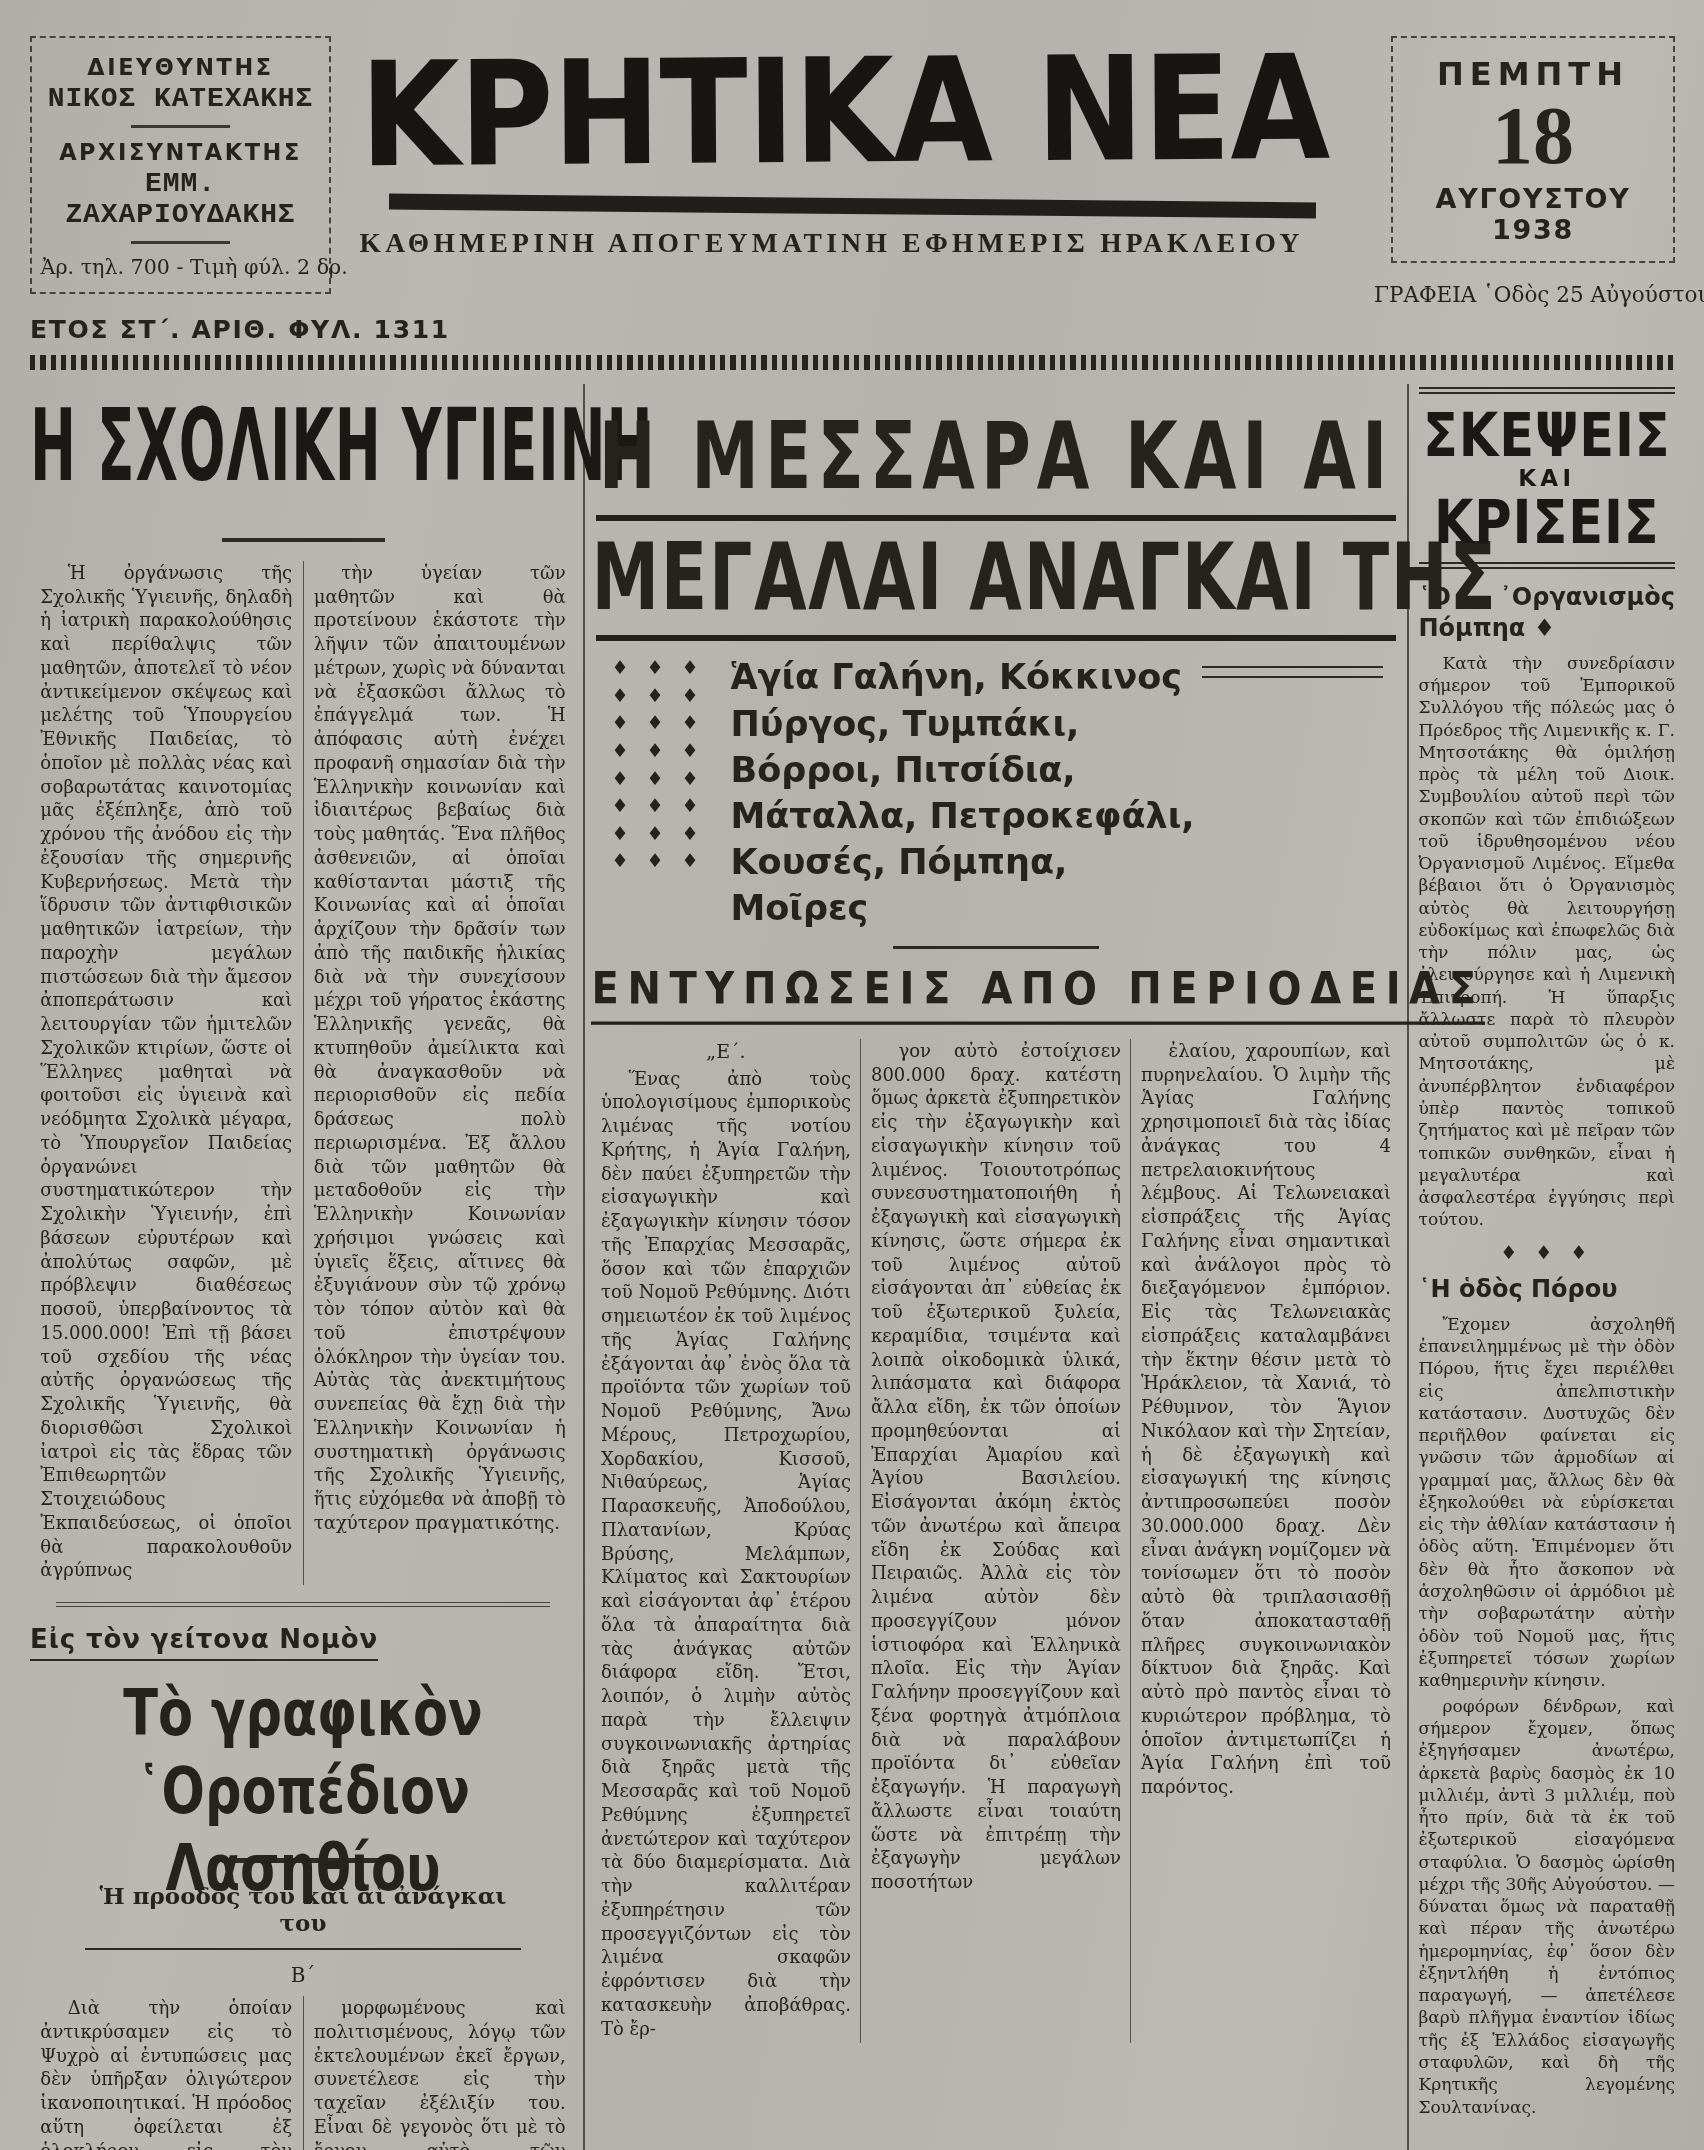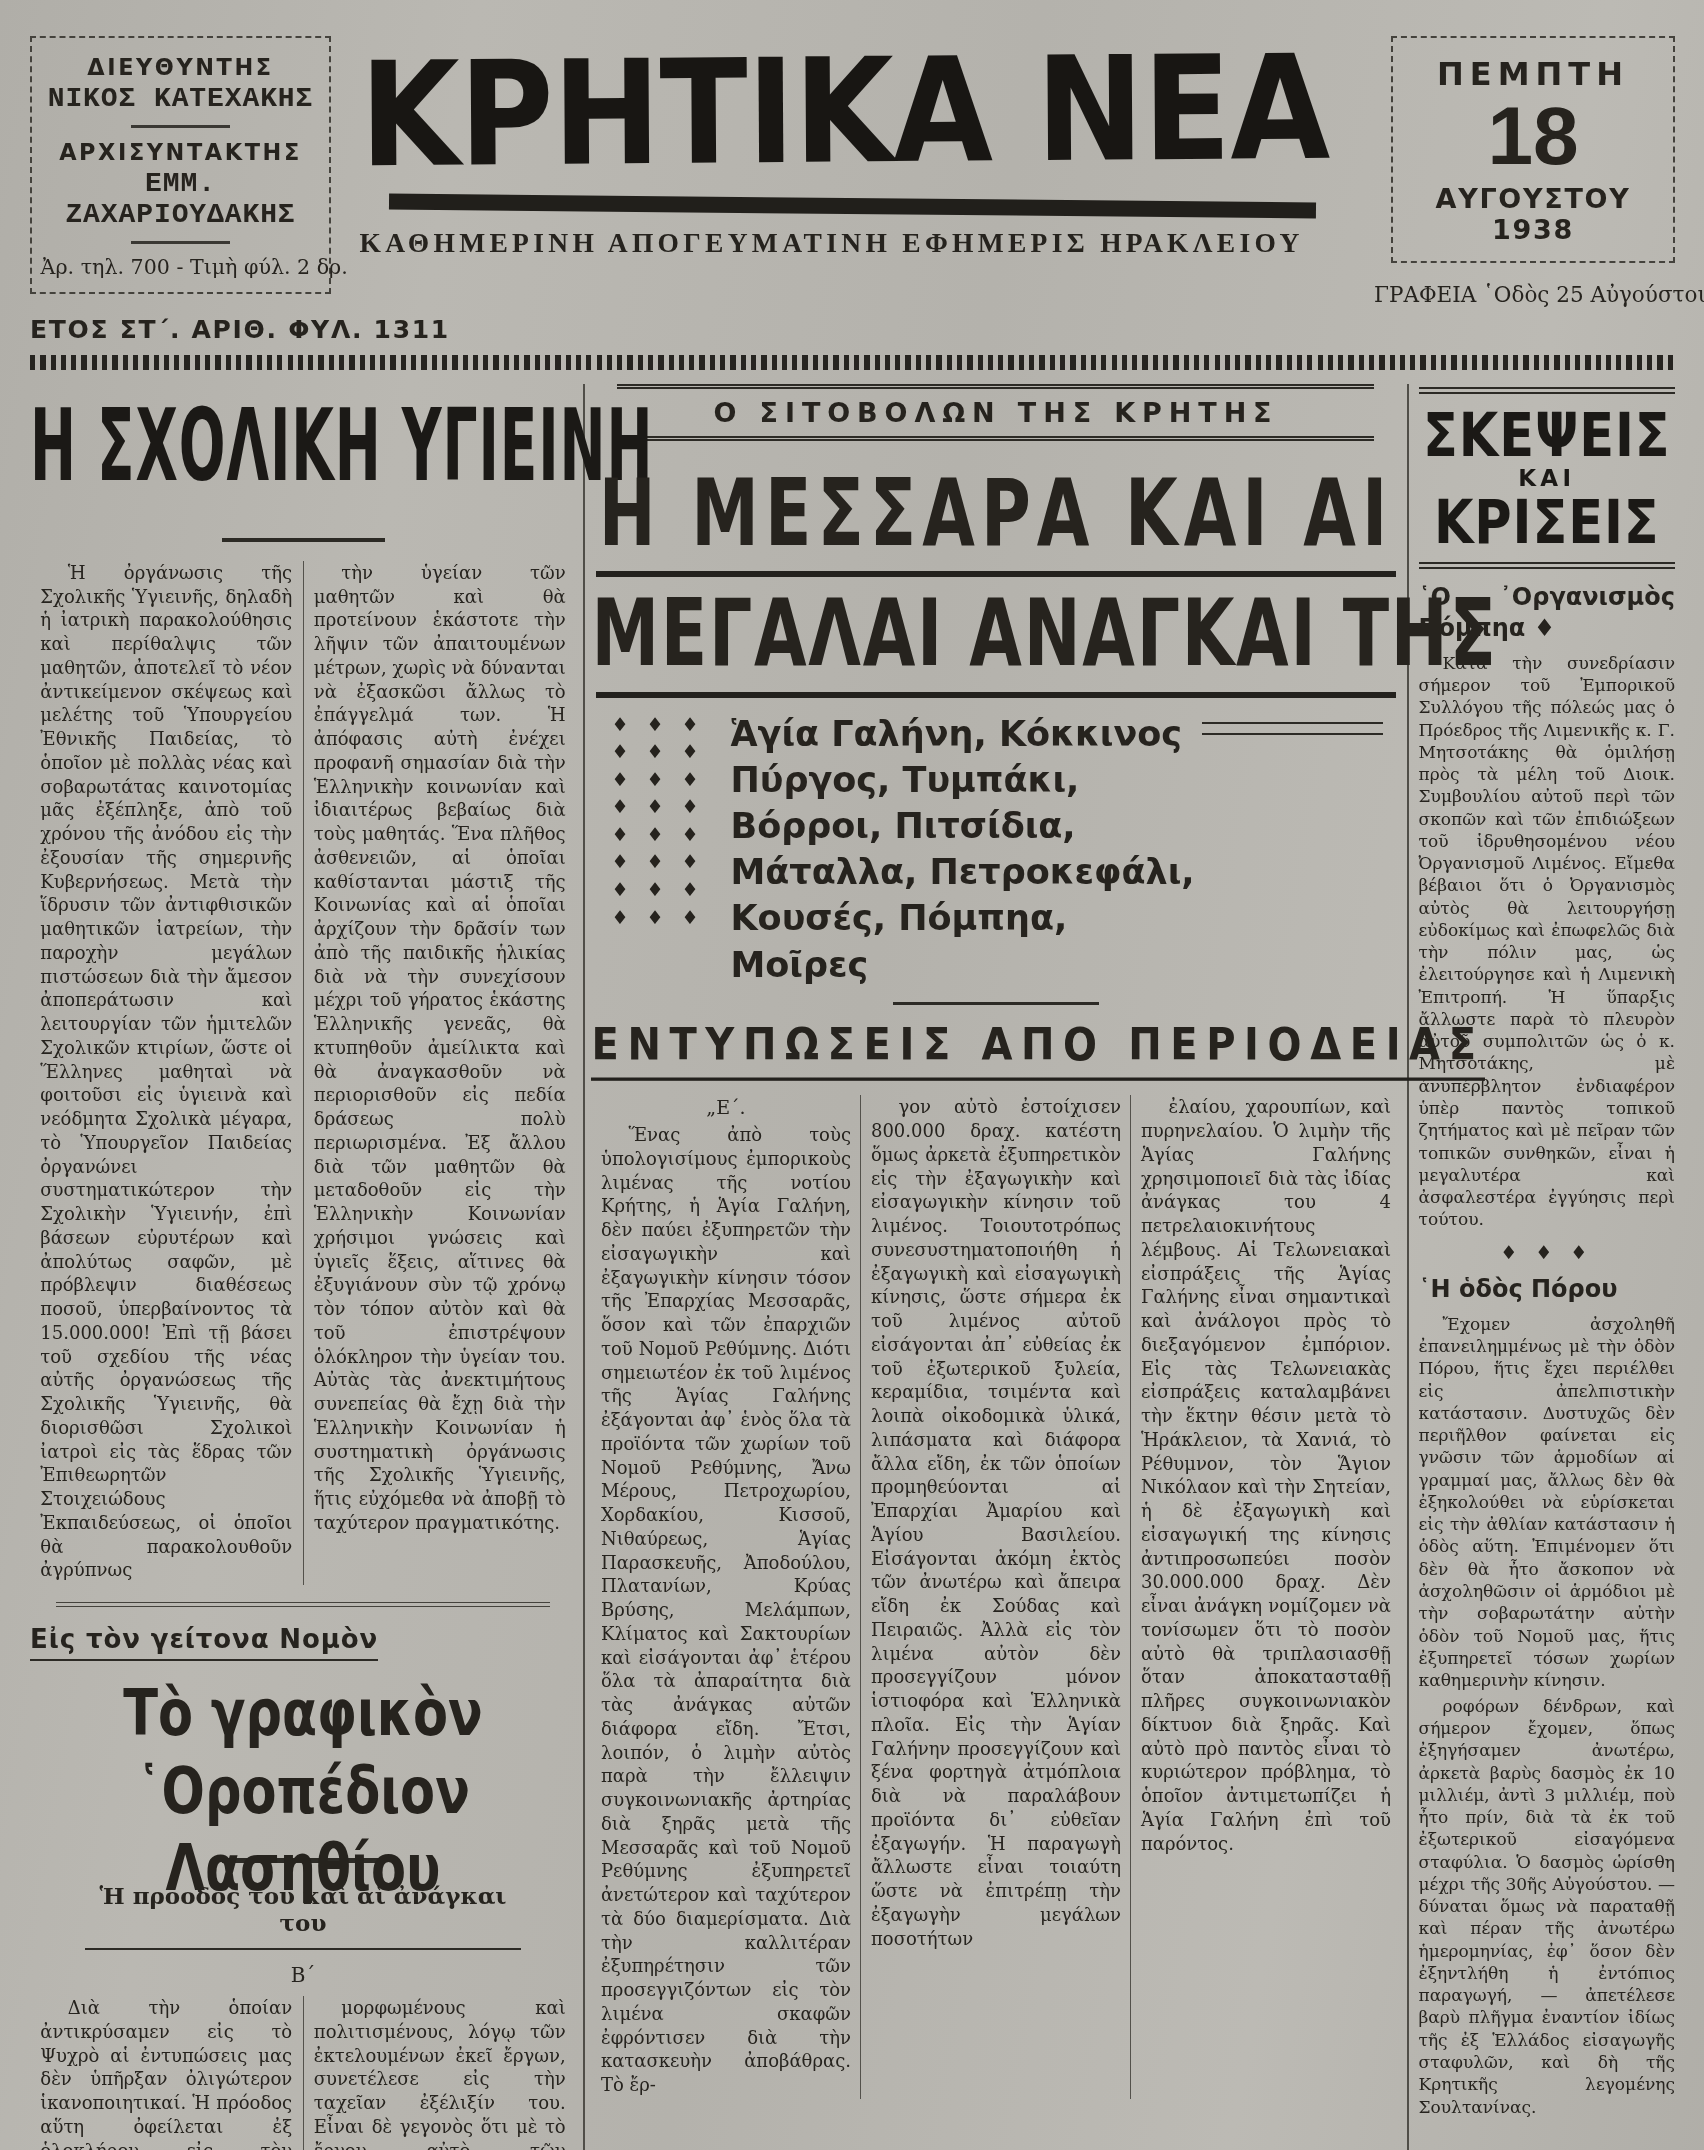--- a/index.html
+++ b/index.html
@@ -19,21 +19,21 @@
   .mh-issue{font-family:"DejaVu Sans",sans-serif;font-weight:bold;font-size:25px;letter-spacing:1.7px;margin-top:20.6px;text-align:center;white-space:nowrap;}
   .mh-center{flex:1 1 auto;padding:0 8.6px;}
   .mh-title{
     font-family:"DejaVu Sans",sans-serif;font-weight:bold;font-size:129px;letter-spacing:-0.9px;
     transform:scaleY(1.12) rotate(-0.4deg);transform-origin:center;white-space:nowrap;color:#181613;
   }
   .mh-titlebar{height:15.5px;background:#211f1b;margin:12px auto 13px;width:94%;transform:rotate(0.55deg);}
   .mh-subtitle{font-family:Liberation Serif, serif;font-weight:bold;font-size:27.5px;letter-spacing:4.3px;white-space:nowrap;}
   .mh-datebox{border:2.2px dashed #44423c;padding:17px 8.6px 15.5px;text-align:center;margin-left:17px;}
   .mh-day{font-family:"DejaVu Sans",sans-serif;font-weight:bold;font-size:32px;letter-spacing:6px;}
-  .mh-num{font-family:Liberation Sans, sans-serif;font-weight:bold;font-size:82px;line-height:1.05;}
+  .mh-num{font-family:Liberation Serif, serif;font-weight:bold;font-size:82px;line-height:1.05;}
   .mh-month{font-family:"DejaVu Sans",sans-serif;font-weight:bold;font-size:27px;letter-spacing:1.7px;margin-top:4.3px;}
   .mh-offices{font-size:21.5px;margin-top:19px;text-align:center;white-space:nowrap;}
   .hatch-rule{height:14.6px;margin:11.2px 30px 0;background:repeating-linear-gradient(90deg,#262420 0px,#262420 5.2px,rgba(0,0,0,0) 5.2px,rgba(0,0,0,0) 10.3px);}
   
   .layout{display:flex;align-items:stretch;padding:14.6px 30px 0;}
   .vr{width:1.7px;background:#504e48;margin:0 6.9px;flex:0 0 auto;}
   .col-left{width:546px;flex:0 0 auto;}
   .col-center{width:809px;flex:0 0 auto;}
   .col-right{flex:1 1 auto;min-width:0;}
   
@@ -168,21 +168,20 @@
 
           </div>
         </div>
       </article>
     </section>
 
     <div class="vr"></div>
 
     <section class="col-center">
       <article>
-        <div class="kicker-box">Ο ΣΙΤΟΒΟΛΩΝ ΤΗΣ ΚΡΗΤΗΣ</div>
         <div class="messara-h1-wrap">
           <div class="messara-h1">Η ΜΕΣΣΑΡΑ ΚΑΙ ΑΙ</div>
         </div>
         <div class="heavybar"></div>
         <div class="messara-h2-wrap">
           <div class="messara-h2">ΜΕΓΑΛΑΙ ΑΝΑΓΚΑΙ ΤΗΣ</div>
         </div>
         <div class="heavybar"></div>
 
         <div class="deckrow">

